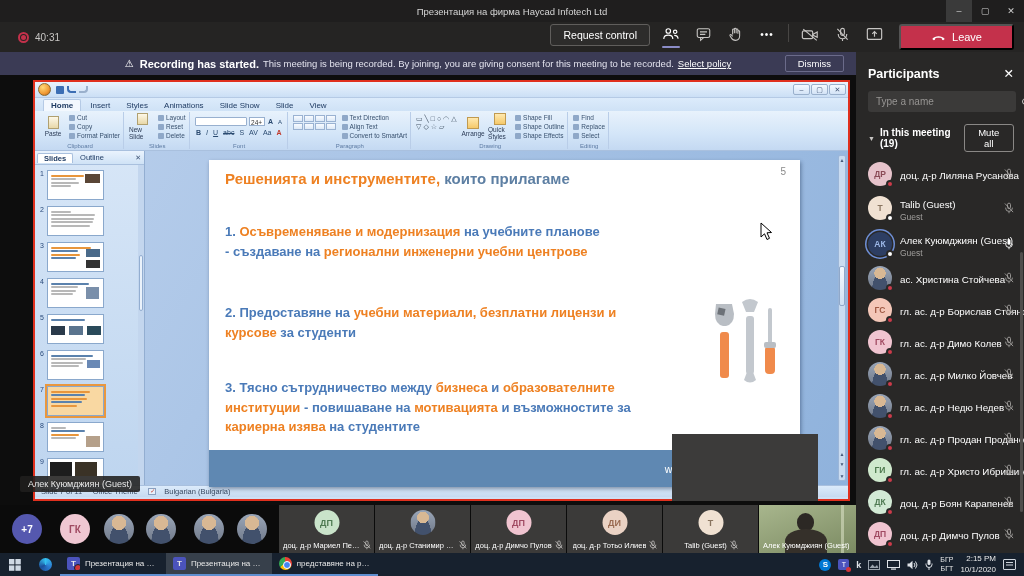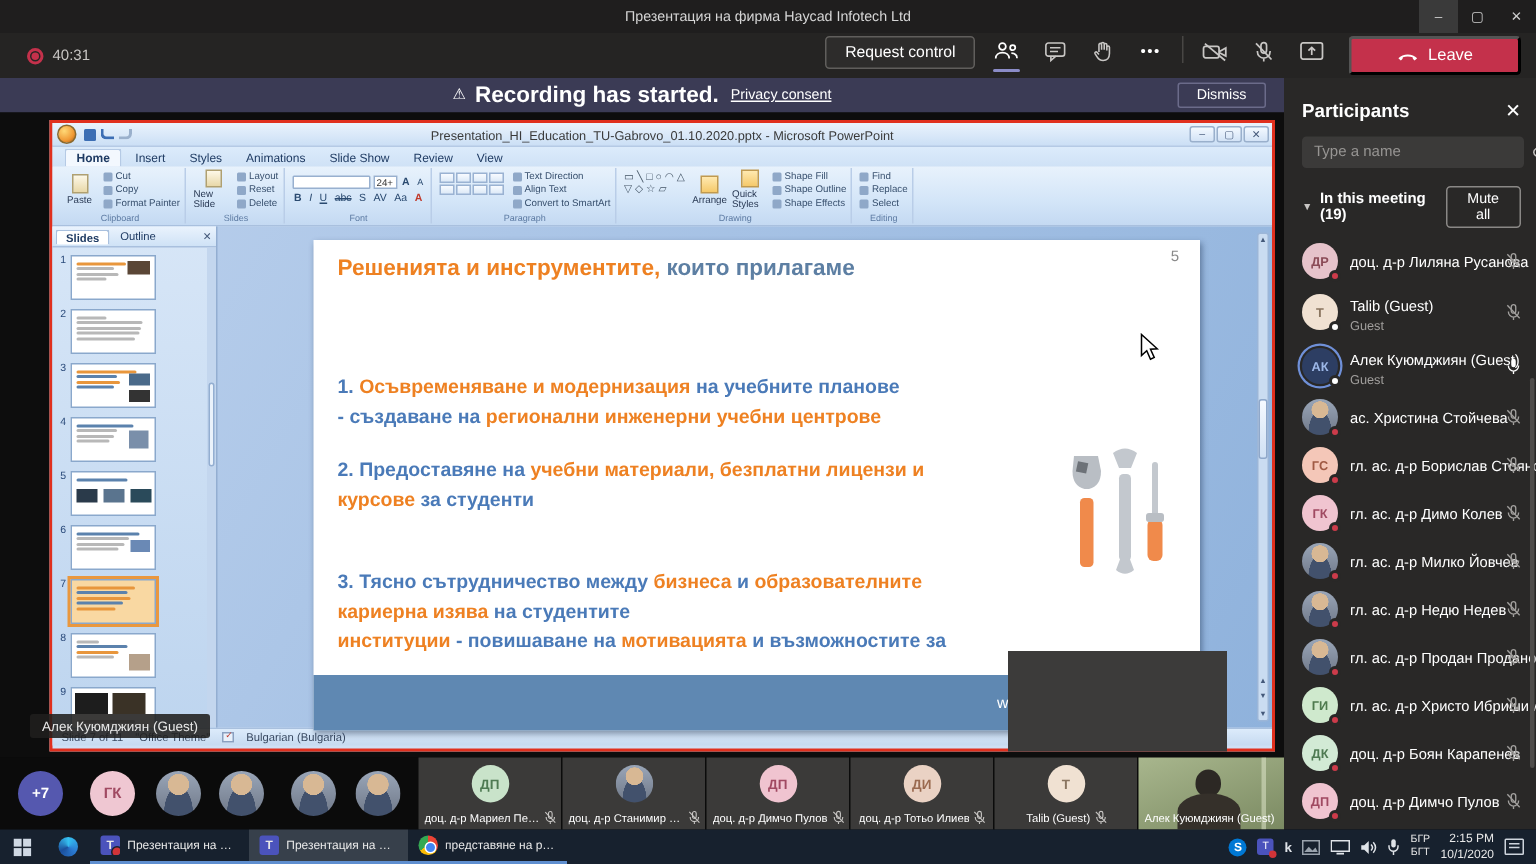--- a/index.html
+++ b/index.html
@@ -25,21 +25,21 @@
 .icbtn{width:22px;height:20px;display:flex;align-items:center;justify-content:center;position:relative}
 .icbtn svg{display:block}
 .icbtn.active:after{content:"";position:absolute;left:2px;right:2px;bottom:-4px;height:2px;background:#8b8cc7;border-radius:1px}
 .vdiv{width:1px;height:18px;background:#484644}
 .dots{color:#fff;font-size:10px;letter-spacing:1px}
 .leavebtn{background:#c4314b;color:#fff;font-size:11px;display:flex;align-items:center;gap:6px;padding:5px 30px;border-radius:3px;margin-left:4px}
 
 
 .banner{position:absolute;left:0;top:52px;width:856px;height:23px;background:#3b3b55;display:flex;align-items:center;justify-content:center;color:#fff}
 .banner .warn{font-size:10px;margin-right:6px}
-.banner b{font-size:15px;margin-right:4px}
+.banner b{font-size:11px;margin-right:4px}
 .banner .btxt{font-size:9.5px;color:#e3e3ee}
 .banner .plink{font-size:9.5px;text-decoration:underline;margin-left:4px;color:#fff}
 .dismiss{position:absolute;right:12px;top:3px;border:1px solid #6b6b8a;color:#fff;font-size:9.5px;padding:2px 12px;border-radius:2px;background:transparent}
 
 
 .stage{position:absolute;left:0;top:75px;width:856px;height:430px;background:#0d0d0d}
 .shared{position:absolute;left:33px;top:5px;width:817px;height:421px;border:2px solid #e0301e;background:#cfe0f4}
 
 
 .pptt{position:relative;height:16px;background:linear-gradient(#eaf3fd,#cbdff5);display:flex;align-items:center;border-bottom:1px solid #b5cae5}
@@ -261,47 +261,47 @@
             <path fill="#ffffff" d="M2 9C6.5 3.4 17.5 3.4 22 9l-2.6 2.2c-1.5-1.2-2.2-1.7-2.2-3.4-2.9-1-7.5-1-10.4 0 0 1.7-.7 2.2-2.2 3.4Z"></path>
           </svg>
         <span>Leave</span>
       </button>
     </div>
   </div>
 
   <div class="banner">
     <span class="warn">⚠</span>
     <b>Recording has started.</b>
-    <a class="plink">Privacy consent</a>
+    <span class="btxt">This meeting is being recorded. By joining, you are giving consent for this meeting to be recorded.</span>
+    <a class="plink">Select policy</a>
     <button class="dismiss">Dismiss</button>
   </div>
 
   <div class="stage">
     <div class="shared">
       <div class="pptt">
         <span class="orb"></span>
         <span class="qat">
             <i class="sv"></i>
             <i class="un"></i>
             <i class="rd"></i>
           </span>
-        <span class="ptitle">Presentation_HI_Education_TU-Gabrovo_01.10.2020.pptx - Microsoft PowerPoint</span>
         <span class="pwc">
             <span>–</span>
             <span>▢</span>
             <span>✕</span>
           </span>
       </div>
       <div class="ptabs" id="ptabs">
           <span class="ptab act">Home</span>
           <span class="ptab">Insert</span>
           <span class="ptab">Styles</span>
           <span class="ptab">Animations</span>
           <span class="ptab">Slide Show</span>
-          <span class="ptab">Review</span>
+          <span class="ptab">Slide</span>
           <span class="ptab">View</span>
         </div>
       <div class="ribbon" id="ribbon">
           <div class="rgroup">
             <div class="rbig">
               <i></i>
               <span>Paste</span>
             </div>
             <div class="rsm">
               <div><i></i>Cut</div>
@@ -499,32 +499,32 @@
               <rect x="12" y="34" width="9" height="46" rx="3" fill="#f08a4b"></rect>
               <path d="M8 6 L24 6 L26 16 Q26 26 18 28 L15 28 Q7 26 7 16 Z" fill="#b9bec4"></path>
               <rect x="10" y="10" width="7" height="7" fill="#6d7278" transform="rotate(12 13 13)"></rect>
               <rect x="38" y="18" width="8" height="58" rx="3" fill="#c3c8ce"></rect>
               <path d="M34 4 q8 -6 16 0 l-4 10 h-8 Z" fill="#c3c8ce"></path>
               <path d="M36 82 q6 5 12 0 l-3 -8 h-6 Z" fill="#c3c8ce"></path>
               <rect x="60" y="10" width="4" height="40" rx="2" fill="#c3c8ce"></rect>
               <rect x="57" y="48" width="10" height="28" rx="4" fill="#f08a4b"></rect>
               <rect x="56" y="44" width="12" height="6" rx="2" fill="#b9bec4"></rect>
             </svg>
-          <div class="sp" style="top: 62px; margin-top: 26px;">
+          <div class="sp" style="top: 62px;">
                 <div><span class="seg-b">1. </span><span class="seg-o">Осъвременяване и модернизация</span><span class="seg-b"> на учебните планове</span></div>
                 <div><span class="seg-b">- създаване на </span><span class="seg-o">регионални инженерни учебни центрове</span></div>
               </div>
               <div class="sp" style="top: 143px;">
                 <div><span class="seg-b">2. Предоставяне на </span><span class="seg-o">учебни материали, безплатни лицензи и</span></div>
                 <div><span class="seg-o">курсове</span><span class="seg-b"> за студенти</span></div>
               </div>
               <div class="sp" style="top: 218px;">
                 <div><span class="seg-b">3. Тясно сътрудничество между </span><span class="seg-o">бизнеса</span><span class="seg-b"> и </span><span class="seg-o">образователните</span></div>
+                <div><span class="seg-o">институции</span><span class="seg-b"> - повишаване на </span><span class="seg-o">мотивацията</span><span class="seg-b"> и възможностите за</span></div>
                 <div><span class="seg-o">кариерна изява</span><span class="seg-b"> на студентите</span></div>
-                <div><span class="seg-o">институции</span><span class="seg-b"> - повишаване на </span><span class="seg-o">мотивацията</span><span class="seg-b"> и възможностите за</span></div>
               </div>
             </div>
           <div class="pscroll">
             <span class="pth"></span>
             <span class="pbt" style="top:0">▲</span>
             <span class="pbt" style="bottom:22px">▲</span>
             <span class="pbt" style="bottom:12px">▼</span>
             <span class="pbt" style="bottom:0">▼</span>
           </div>
         </div>

